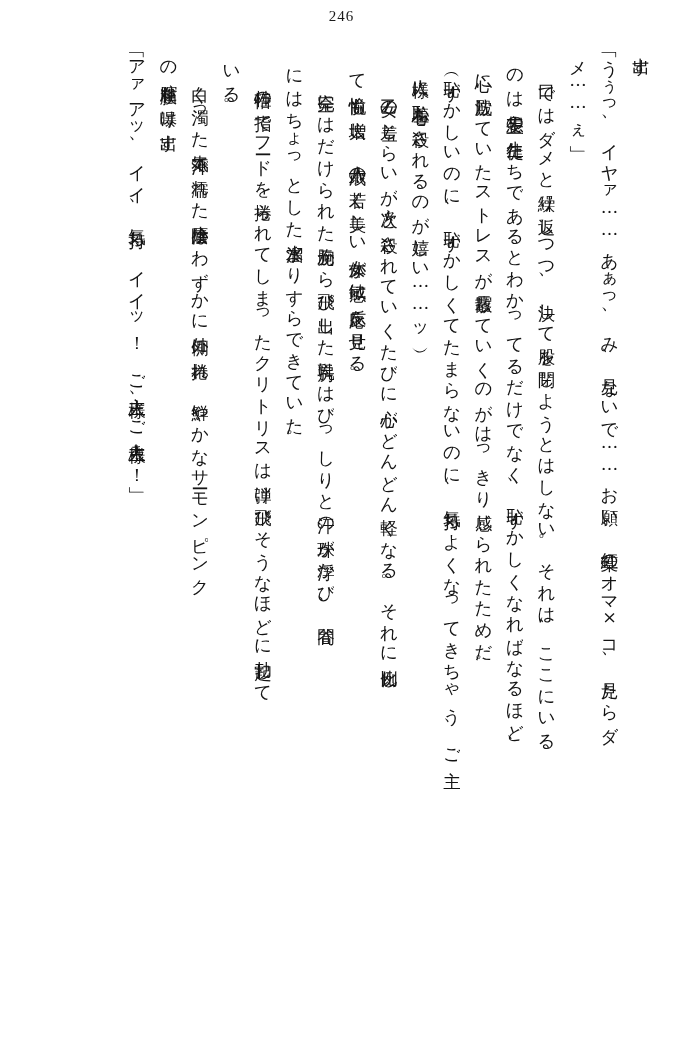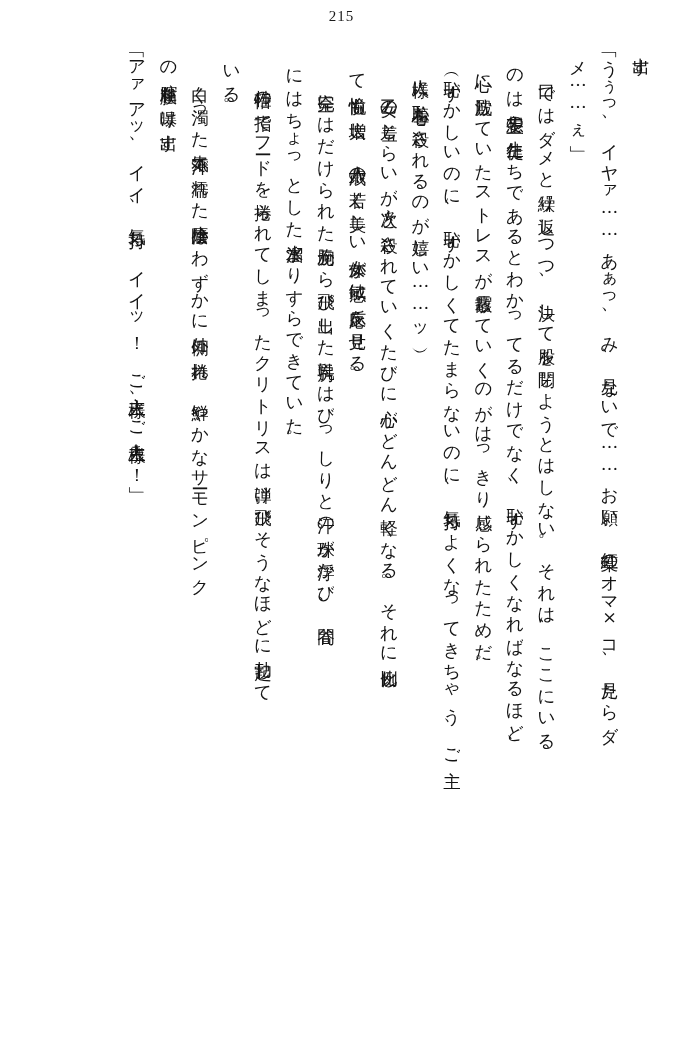--- a/index.html
+++ b/index.html
@@ -72,21 +72,21 @@
   .c-off-3 { padding-top: 9px; }
   .c-off-4 { padding-top: 13px; }
   .c-off-5 { padding-top: 17px; }
   .c-off-6 { padding-top: 22px; }
 </style>
 </head>
 <body>
 
 <div id="page">
 
-  <div id="page-number">215</div>
+  <div id="page-number">246</div>
 
   <div id="text-block">
     <div class="column">出す。</div>
     <div class="column c-off-1">「うぅっ、イヤァ……あぁっ、み、見ないで……お願い、紅葉のオマ×コ、見たらダ</div>
     <div class="column c-off-2">メ……ぇ」</div>
     <div class="column c-off-3">　口ではダメと繰り返しつつ、決して股を閉じようとはしない。それは、ここにいる</div>
     <div class="column c-off-4">のは妄想上の生徒たちであるとわかってるだけでなく、恥ずかしくなればなるほど、</div>
     <div class="column c-off-5">心に沈殿していたストレスが霧散していくのがはっきり感じられたためだ。</div>
     <div class="column c-off-6">（恥ずかしいのに、恥ずかしくてたまらないのに、気持ちよくなってきちゃう、ご主</div>
     <div class="column c-off-6">人様に羞恥心を殺されるのが嬉しい……ッ）</div>

